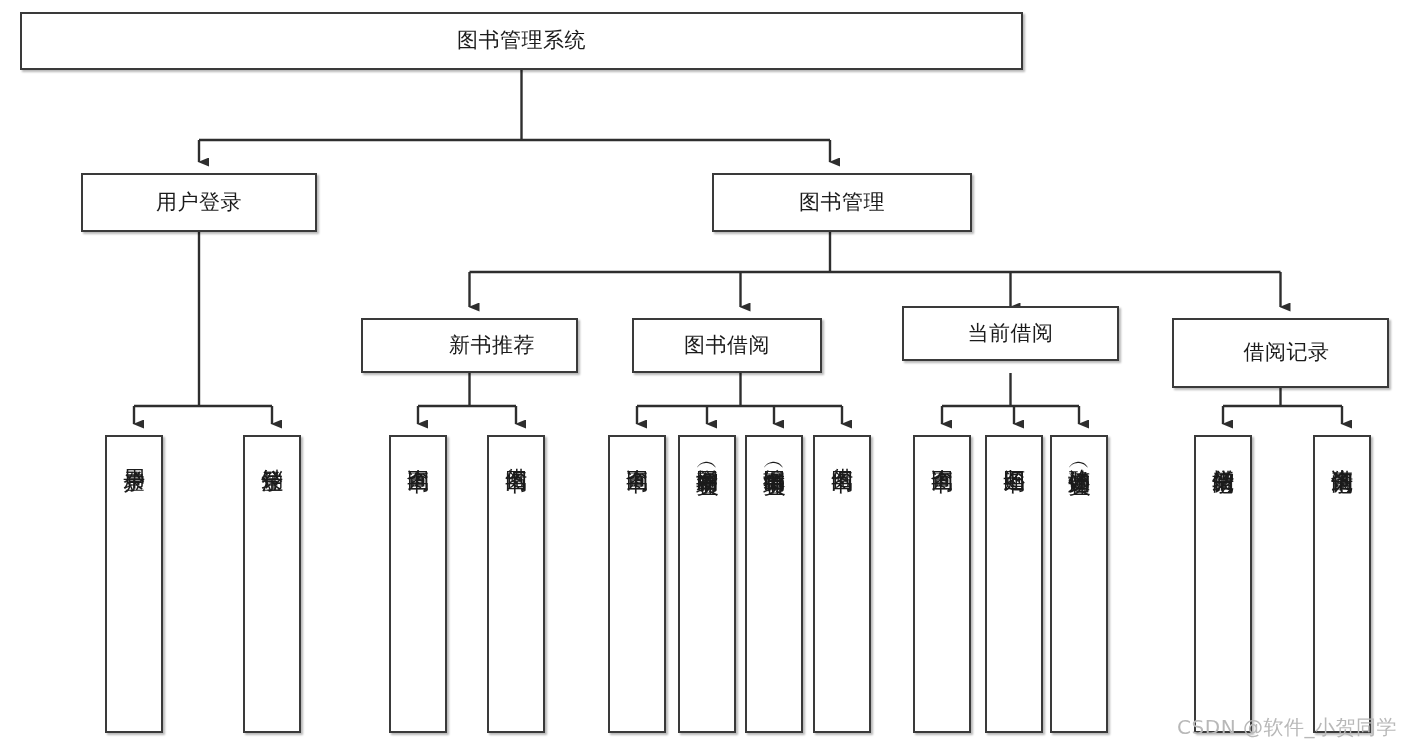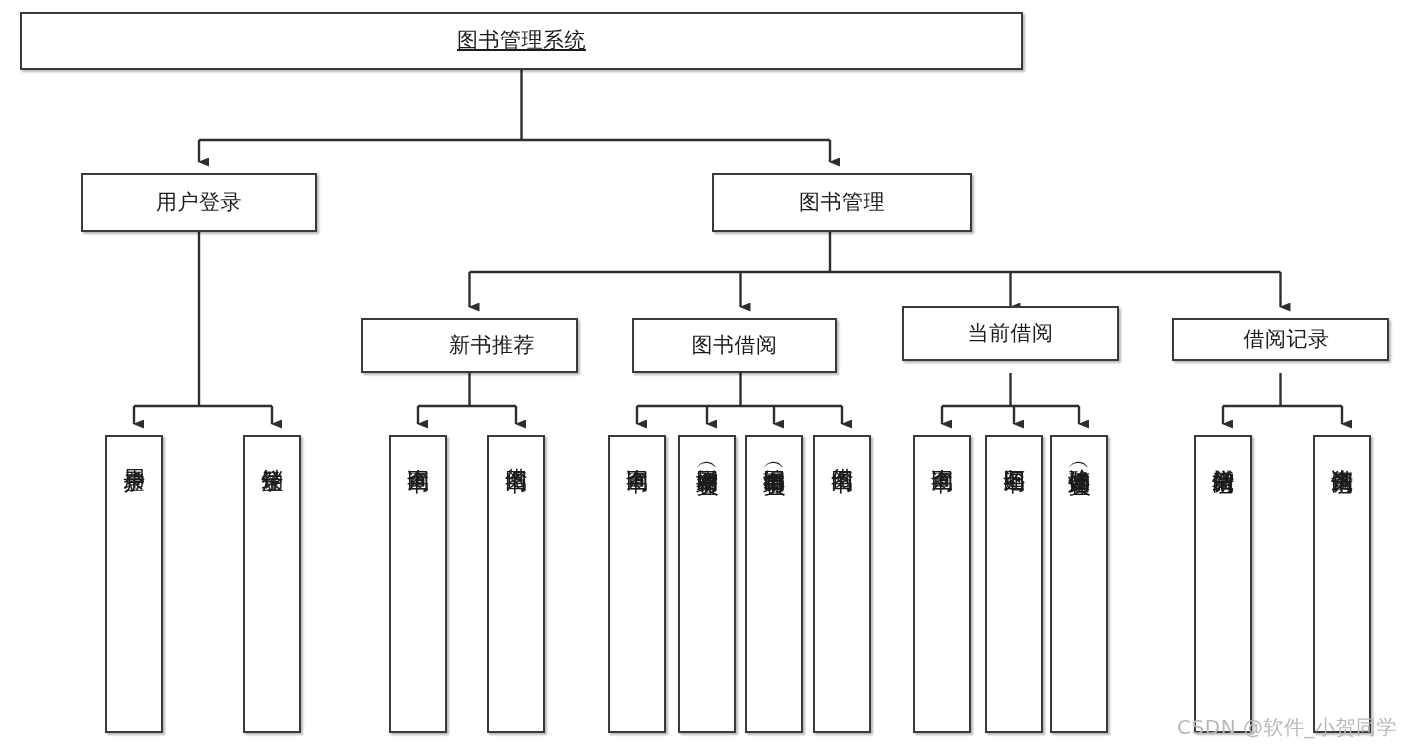--- a/index.html
+++ b/index.html
@@ -109,39 +109,39 @@
         <path d="M1014,406 L1014,424" marker-end="url(#arrowhead)"></path>
         <path d="M1079,406 L1079,424" marker-end="url(#arrowhead)"></path>
         <path d="M1280.5,373 L1280.5,406"></path>
         <path d="M1223,406 L1342,406"></path>
         <path d="M1223,406 L1223,424" marker-end="url(#arrowhead)"></path>
         <path d="M1342,406 L1342,424" marker-end="url(#arrowhead)"></path>
       </g>
   </svg>
 
   <div id="node-layer">
-      <div class="node node-h" style="left: 20px; top: 12px; width: 1003px; height: 58px; text-decoration: underline;">
+      <div class="node node-h" style="left: 20px; top: 12px; width: 1003px; height: 58px;">
         <span class="label">图书管理系统</span>
       </div>
       <div class="node node-h" style="left: 81px; top: 173px; width: 236px; height: 59px;">
         <span class="label">用户登录</span>
       </div>
       <div class="node node-h" style="left: 712px; top: 173px; width: 260px; height: 59px;">
         <span class="label">图书管理</span>
       </div>
       <div class="node node-h" style="left: 361px; top: 318px; width: 217px; height: 55px; padding-left: 45px;">
         <span class="label">新书推荐</span>
       </div>
-      <div class="node node-h" style="left: 632px; top: 318px; width: 205px; height: 55px;">
+      <div class="node node-h" style="left: 632px; top: 318px; width: 190px; height: 55px;">
         <span class="label">图书借阅</span>
       </div>
       <div class="node node-h" style="left: 902px; top: 306px; width: 217px; height: 55px; text-align: right;">
         <span class="label">当前借阅</span>
       </div>
-      <div class="node node-h" style="left: 1172px; top: 318px; width: 217px; height: 43px; padding-left: 12px;">
+      <div class="node node-h" style="left: 1172px; top: 318px; width: 217px; height: 70px; padding-left: 12px;">
         <span class="label">借阅记录</span>
       </div>
       <div class="node node-v" style="left: 105px; top: 435px; width: 58px; height: 298px;">
         <span class="label">用户登录</span>
       </div>
       <div class="node node-v" style="left: 243px; top: 435px; width: 58px; height: 298px;">
         <span class="label">注销登录</span>
       </div>
       <div class="node node-v" style="left: 389px; top: 435px; width: 58px; height: 298px;">
         <span class="label">查询图书</span>

